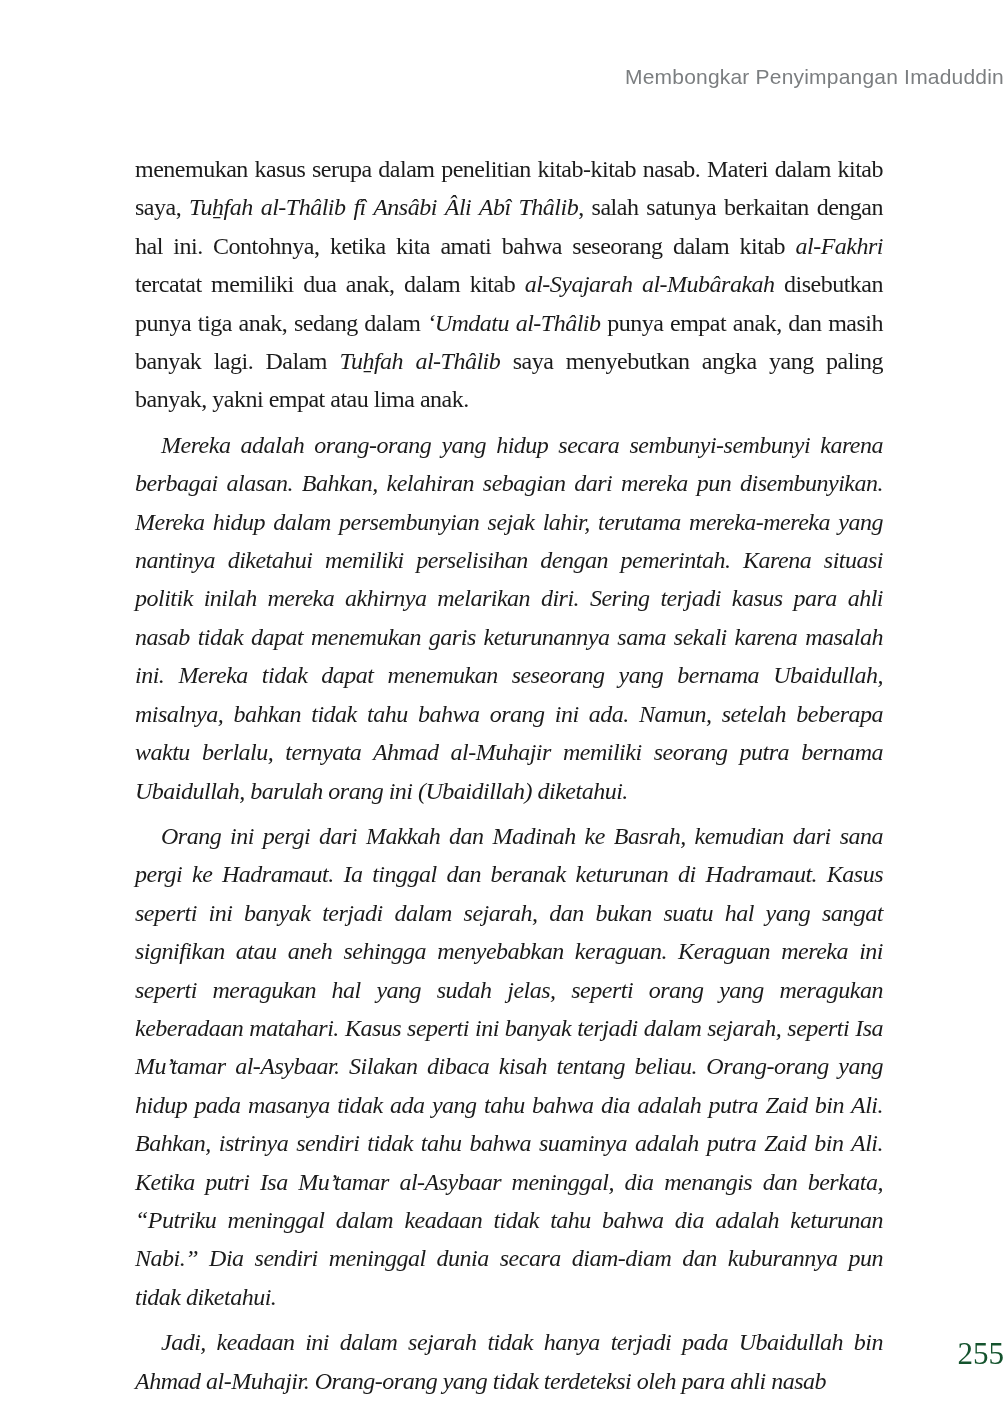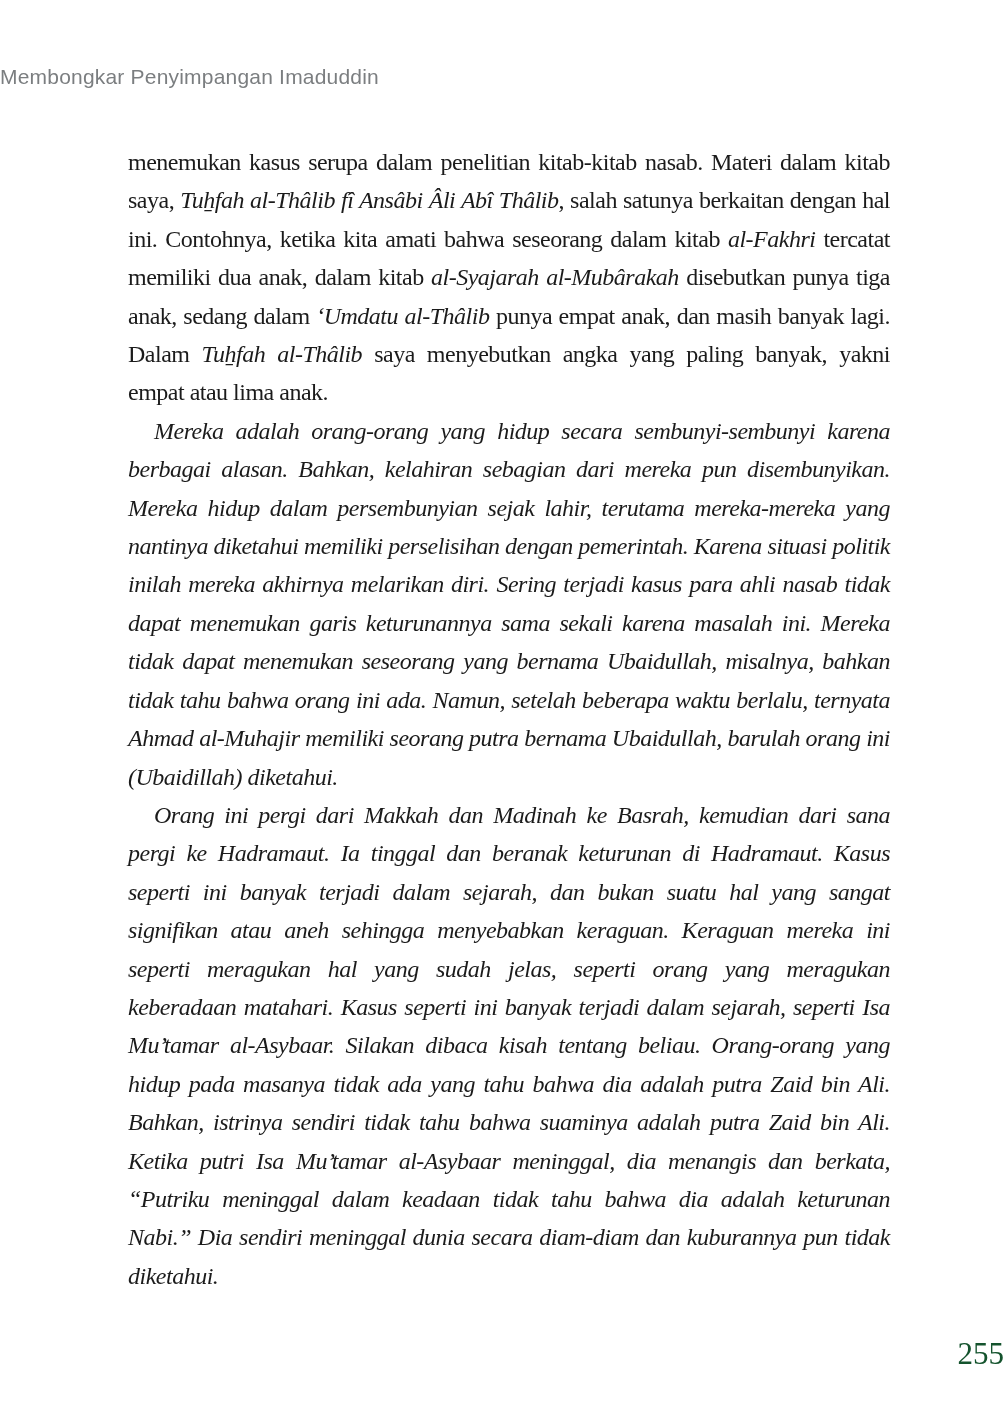--- a/index.html
+++ b/index.html
@@ -13,41 +13,41 @@
     height: 1417px;
     background: #ffffff;
     overflow: hidden;
     font-family: "Liberation Serif", serif;
   }
   .running-head {
     position: absolute;
     top: 64px;
     left: 0;
     width: 100%;
-    text-align: left;
+    text-align: right;
     font-family: "Liberation Sans", sans-serif;
     font-size: 21px;
     line-height: 26px;
     color: #7b7e80;
     letter-spacing: 0.2px;
   }
   .body-text {
     position: absolute;
     top: 143px;
     left: 128px;
     width: 762px;
     font-family: "Liberation Serif", serif;
     font-size: 24px;
     line-height: 38.4px;
     letter-spacing: -0.5px;
     color: #1b1b1b;
     text-align: justify;
   }
   .body-text p {
-    margin: 0;
+    margin: 7px;
     padding: 0;
   }
   .body-text p.indent {
     text-indent: 26px;
     font-style: italic;
   }
   .body-text i {
     font-style: italic;
   }
   .page-number {
@@ -65,17 +65,18 @@
 <body>
 
 <div class="page">
 
   <div class="running-head">Membongkar Penyimpangan Imaduddin</div>
 
   <div class="body-text">
       <p><span>menemukan kasus serupa dalam penelitian kitab-kitab nasab. Materi dalam kitab saya, </span><i>Tuẖfah al-Thâlib fî Ansâbi Âli Abî Thâlib</i><span>, salah satunya berkaitan dengan hal ini. Contohnya, ketika kita amati bahwa seseorang dalam kitab </span><i>al-Fakhri</i><span> tercatat memiliki dua anak, dalam kitab </span><i>al-Syajarah al-Mubârakah</i><span> disebutkan punya tiga anak, sedang dalam </span><i>‘Umdatu al-Thâlib</i><span> punya empat anak, dan masih banyak lagi. Dalam </span><i>Tuẖfah al-Thâlib</i><span> saya menyebutkan angka yang paling banyak, yakni empat atau lima anak.</span></p>
       <p class="indent"><span>Mereka adalah orang-orang yang hidup secara sembunyi-sembunyi karena berbagai alasan. Bahkan, kelahiran sebagian dari mereka pun disembunyikan. Mereka hidup dalam persembunyian sejak lahir, terutama mereka-mereka yang nantinya diketahui memiliki perselisihan dengan pemerintah. Karena situasi politik inilah mereka akhirnya melarikan diri. Sering terjadi kasus para ahli nasab tidak dapat menemukan garis keturunannya sama sekali karena masalah ini. Mereka tidak dapat menemukan seseorang yang bernama Ubaidullah, misalnya, bahkan tidak tahu bahwa orang ini ada. Namun, setelah beberapa waktu berlalu, ternyata Ahmad al-Muhajir memiliki seorang putra bernama Ubaidullah, barulah orang ini (Ubaidillah) diketahui.</span></p>
       <p class="indent"><span>Orang ini pergi dari Makkah dan Madinah ke Basrah, kemudian dari sana pergi ke Hadramaut. Ia tinggal dan beranak keturunan di Hadramaut. Kasus seperti ini banyak terjadi dalam sejarah, dan bukan suatu hal yang sangat signifikan atau aneh sehingga menyebabkan keraguan. Keraguan mereka ini seperti meragukan hal yang sudah jelas, seperti orang yang meragukan keberadaan matahari. Kasus seperti ini banyak terjadi dalam sejarah, seperti Isa Mu’tamar al-Asybaar. Silakan dibaca kisah tentang beliau. Orang-orang yang hidup pada masanya tidak ada yang tahu bahwa dia adalah putra Zaid bin Ali. Bahkan, istrinya sendiri tidak tahu bahwa suaminya adalah putra Zaid bin Ali. Ketika putri Isa Mu’tamar al-Asybaar meninggal, dia menangis dan berkata, “Putriku meninggal dalam keadaan tidak tahu bahwa dia adalah keturunan Nabi.” Dia sendiri meninggal dunia secara diam-diam dan kuburannya pun tidak diketahui.</span></p>
+      <p class="indent"><span>Jadi, keadaan ini dalam sejarah tidak hanya terjadi pada Ubaidullah bin Ahmad al-Muhajir. Orang-orang yang tidak terdeteksi oleh para ahli nasab</span></p>
     </div>
 
   <div class="page-number">255</div>
 
 </div>
 
 </body></html>

